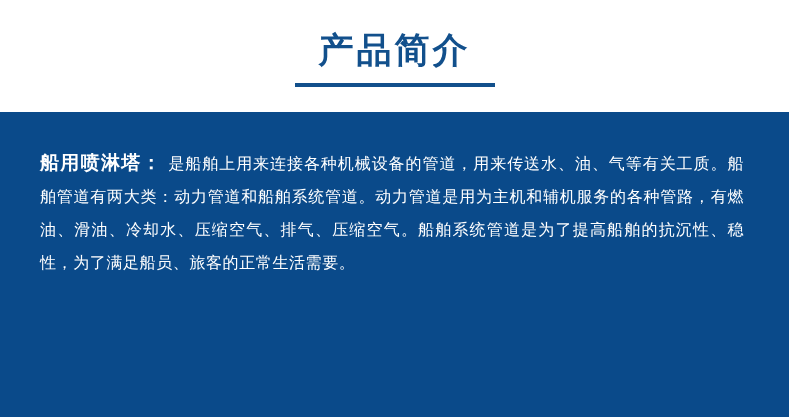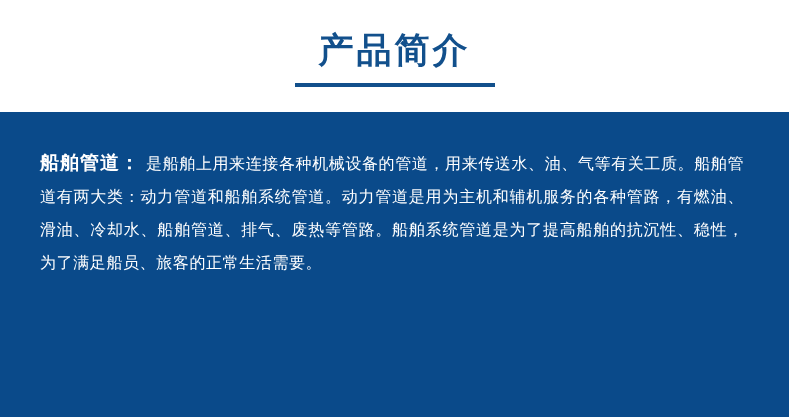--- a/index.html
+++ b/index.html
@@ -89,19 +89,19 @@
 <div class="page">
 
   <div class="header">
     <div class="header-title">产品简介</div>
     <div class="header-rule"></div>
   </div>
 
   <div class="body-panel">
 
     <p class="para">
-      <span class="lead">船舶管道：</span><span class="lead-gap"></span><span>是船舶上用来连接各种机械设备的管道，用来传送水、油、气等有关工质。船舶管道有两大类：动力管道和船舶系统管道。动力管道是用为主机和辅机服务的各种管路，有燃油、滑油、冷却水、船舶管道、排气、废热等管路。船舶系统管道是为了提高船舶的抗沉性、稳性，为了满足船员、旅客的正常生活需要。</span>
+      <span class="lead">船用喷淋塔：</span><span class="lead-gap"></span><span>是船舶上用来连接各种机械设备的管道，用来传送水、油、气等有关工质。船舶管道有两大类：动力管道和船舶系统管道。动力管道是用为主机和辅机服务的各种管路，有燃油、滑油、冷却水、压缩空气、排气、压缩空气。船舶系统管道是为了提高船舶的抗沉性、稳性，为了满足船员、旅客的正常生活需要。</span>
     </p>
 
 
   </div>
 
 </div>
 
 </body></html>

